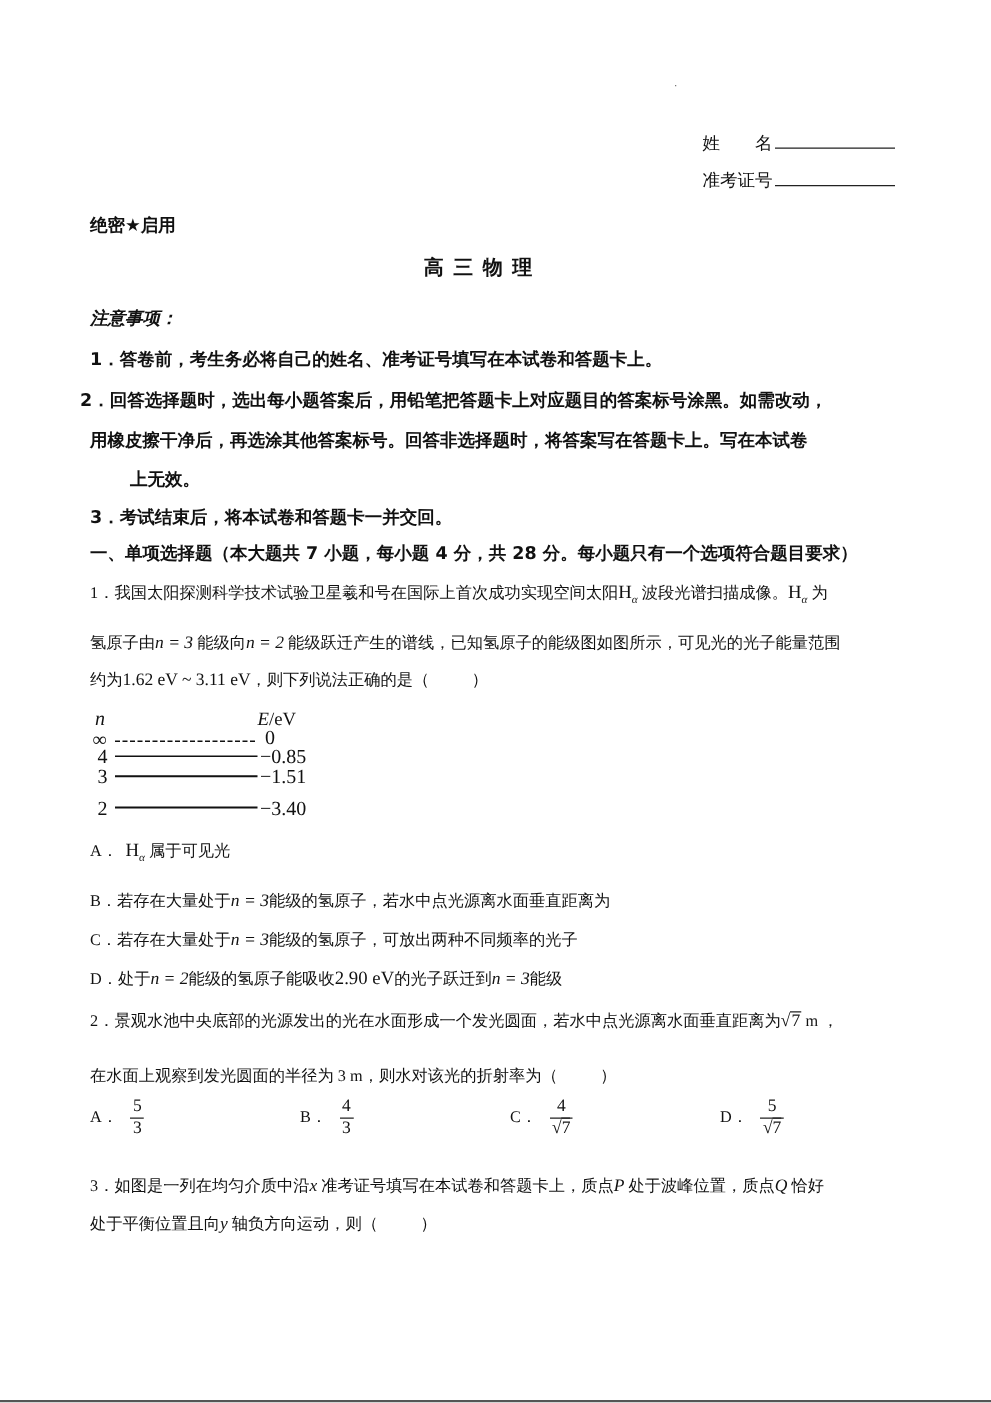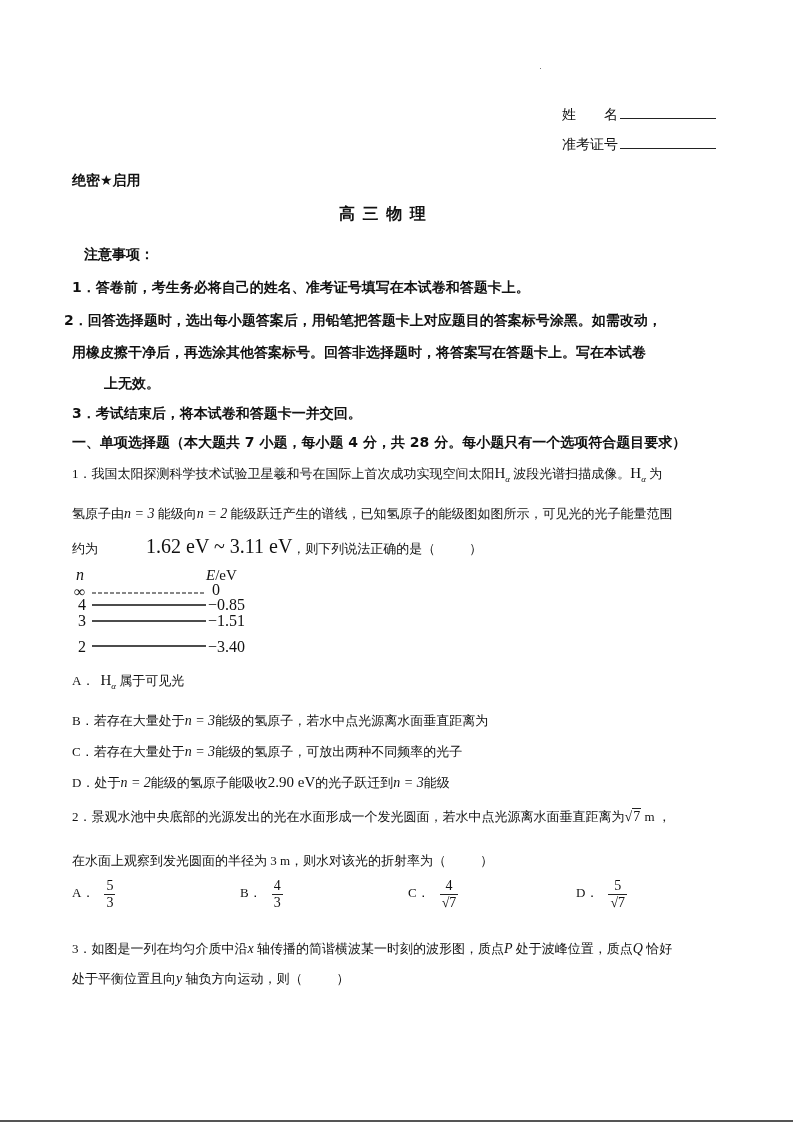--- a/index.html
+++ b/index.html
@@ -32,37 +32,37 @@
   <span>姓</span><span class="spacer-name"></span><span>名</span><span class="blank"></span>
 </div>
 <div class="abs sans f14" style="left:562px;top:134px;">
   <span>准考证号</span><span class="blank"></span>
 </div>
 
 <div class="abs sans f14 bold" style="left:72px;top:172px;">绝密★启用</div>
 
 <div class="abs sans bold" style="left:339px;top:204px;font-size:16px;letter-spacing:1px;">高 三 物 理</div>
 
-<div class="abs sans f14 bold" style="left:84px;top:246px;">注意事项：</div>
+<div class="abs sans f14 bold" style="left:72px;top:246px;font-style:italic;">注意事项：</div>
 <div class="abs sans f14 bold" style="left:72px;top:279px;">1．答卷前，考生务必将自己的姓名、准考证号填写在本试卷和答题卡上。</div>
 <div class="abs sans f14 bold" style="left:64px;top:312px;">2．回答选择题时，选出每小题答案后，用铅笔把答题卡上对应题目的答案标号涂黑。如需改动，</div>
 <div class="abs sans f14 bold" style="left:72px;top:344px;text-align:right;">用橡皮擦干净后，再选涂其他答案标号。回答非选择题时，将答案写在答题卡上。写在本试卷</div>
 <div class="abs sans f14 bold" style="left:72px;top:375px;margin-left:32px;">上无效。</div>
 <div class="abs sans f14 bold" style="left:72px;top:405px;">3．考试结束后，将本试卷和答题卡一并交回。</div>
 
 <div class="abs sans f14 bold" style="left:72px;top:434px;">一、单项选择题（本大题共 7 小题，每小题 4 分，共 28 分。每小题只有一个选项符合题目要求）</div>
 
 <div class="abs serif f13" style="left:72px;top:465px;">
   <span>1．我国太阳探测科学技术试验卫星羲和号在国际上首次成功实现空间太阳</span><span style="font-size:15px;"><span>H</span><span class="sub">α</span></span><span> 波段光谱扫描成像。</span><span style="font-size:15px;"><span>H</span><span class="sub">α</span></span><span> 为</span>
 </div>
 <div class="abs serif f13" style="left:72px;top:505px;">
   <span>氢原子由</span><span class="it" style="font-size:14px;">n = 3</span><span> 能级向</span><span class="it" style="font-size:14px;">n = 2</span><span> 能级跃迁产生的谱线，已知氢原子的能级图如图所示，可见光的光子能量范围</span>
 </div>
 <div class="abs serif f13" style="left:72px;top:535px;">
-  <span>约为</span><span style="font-size:20px;margin-left:48px;">1.62 eV ~ 3.11 eV</span><span>，则下列说法正确的是（</span><span class="paren"></span><span>）</span>
+  <span>约为</span><span style="font-size:14px;">1.62 eV ~ 3.11 eV</span><span>，则下列说法正确的是（</span><span class="paren"></span><span>）</span>
 </div>
 
 <svg class="abs" style="left:70px;top:560px;" width="200" height="100" viewBox="0 0 200 100">
   <text x="6" y="20" font-family="Liberation Serif, serif" font-style="italic" font-size="16" fill="#111">n</text>
   <text x="136" y="20" font-family="Liberation Serif, serif" font-size="15" fill="#111"><tspan font-style="italic">E</tspan><tspan>/eV</tspan></text>
   <g>
     <text x="4" y="37" font-family="Liberation Serif, serif" font-size="16" fill="#111">∞</text>
     <line x1="22" y1="33" x2="136" y2="33" stroke="#111" stroke-width="1.2" stroke-dasharray="4,2"></line>
     <text x="142" y="35" font-family="Liberation Serif, serif" font-size="16" fill="#111">0</text>
   </g>
@@ -122,19 +122,19 @@
     </span>
 </div>
 <div class="abs serif f13" style="left:576px;top:878px;">
   <span>D．</span><span class="frac">
       <span class="num">5</span>
       <span class="den" style="border-top:1px solid #222;">√<span class="rad" style="border-top:1px solid #222;">7</span></span>
     </span>
 </div>
 
 <div class="abs serif f13" style="left:72px;top:940px;">
-  <span>3．如图是一列在均匀介质中沿</span><span class="it" style="font-size:14px;">x</span><span> 轴传播的简谐横波某一时刻的波形图，质点</span><span class="it" style="font-size:14px;">P</span><span> 处于波峰位置，质点</span><span class="it" style="font-size:14px;">Q</span><span> 恰好</span>
+  <span>3．如图是一列在均匀介质中沿</span><span class="it" style="font-size:14px;">x</span><span> 准考证号填写在本试卷和答题卡上，质点</span><span class="it" style="font-size:14px;">P</span><span> 处于波峰位置，质点</span><span class="it" style="font-size:14px;">Q</span><span> 恰好</span>
 </div>
 <div class="abs serif f13" style="left:72px;top:970px;">
   <span>处于平衡位置且向</span><span class="it" style="font-size:14px;">y</span><span> 轴负方向运动，则（</span><span class="paren"></span><span>）</span>
 </div>
 
 <div class="bottom-rule"></div>
 
 </body></html>

